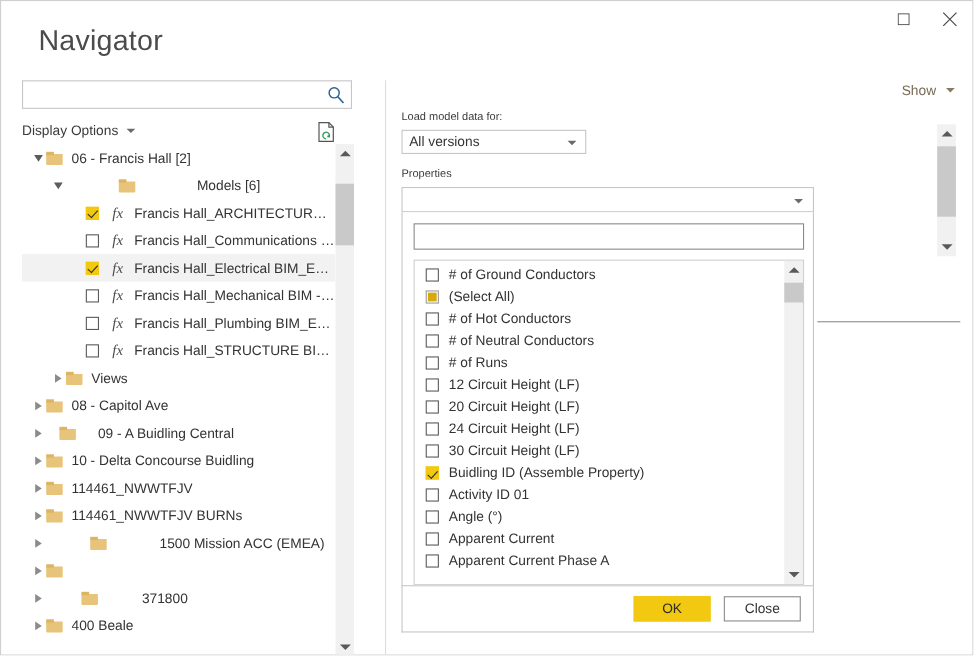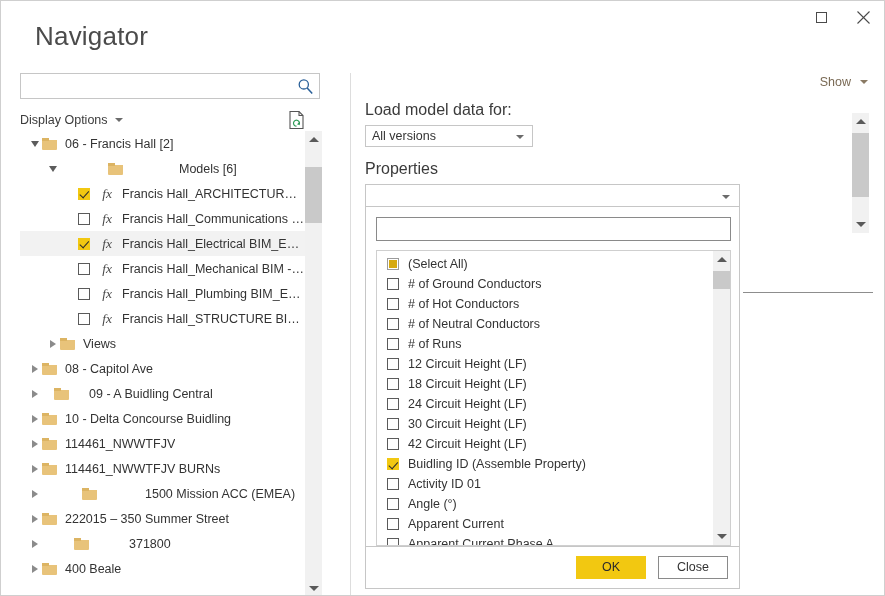--- a/index.html
+++ b/index.html
@@ -286,21 +286,21 @@
   }
 
   
   .right-pane {
     position: absolute;
     left: 364px;
     top: 100px;
     width: 380px;
   }
   .field-label {
-    font-size: 16px;
+    font-size: 10px;
     color: #3b3b3b;
     margin-bottom: 6px;
     cursor: default;
   }
   .combo {
     position: relative;
     width: 168px;
     height: 22px;
     border: 1px solid #c6c6c6;
     background: #ffffff;
@@ -654,21 +654,20 @@
               <i class="tw-collapsed"></i>
             </span>
             <span class="folder-icon"></span>
             <span class="tree-label">1500 Mission ACC (EMEA)</span>
           </div>
           <div class="tree-row" style="padding-left: 8px;">
             <span class="tw">
               <i class="tw-collapsed"></i>
             </span>
             <span class="folder-icon"></span>
-            <span class="tree-label">222015 – 350 Summer Street</span>
           </div>
           <div class="tree-row" style="padding-left: 8px; gap: 32px;">
             <span class="tw">
               <i class="tw-collapsed"></i>
             </span>
             <span class="folder-icon"></span>
             <span class="tree-label">371800</span>
           </div>
           <div class="tree-row" style="padding-left: 8px;">
             <span class="tw">
@@ -713,58 +712,54 @@
 
     <div class="dropdown-panel">
 
       <div class="dd-filter">
         <input type="text" value="" placeholder="" style="">
       </div>
 
       <div class="dd-list-wrap">
         <div class="dd-list" id="dd-list">
             <div class="dd-row">
+              <span class="dd-chk"></span>
+              <span># of Ground Conductors</span>
+            </div>
+            <div class="dd-row">
               <span class="dd-chk partial"></span>
               <span>(Select All)</span>
             </div>
             <div class="dd-row">
               <span class="dd-chk"></span>
-              <span># of Ground Conductors</span>
-            </div>
-            <div class="dd-row">
-              <span class="dd-chk"></span>
               <span># of Hot Conductors</span>
             </div>
             <div class="dd-row">
               <span class="dd-chk"></span>
               <span># of Neutral Conductors</span>
             </div>
             <div class="dd-row">
               <span class="dd-chk"></span>
               <span># of Runs</span>
             </div>
             <div class="dd-row">
               <span class="dd-chk"></span>
               <span>12 Circuit Height (LF)</span>
             </div>
             <div class="dd-row">
               <span class="dd-chk"></span>
-              <span>18 Circuit Height (LF)</span>
+              <span>20 Circuit Height (LF)</span>
             </div>
             <div class="dd-row">
               <span class="dd-chk"></span>
               <span>24 Circuit Height (LF)</span>
             </div>
             <div class="dd-row">
               <span class="dd-chk"></span>
               <span>30 Circuit Height (LF)</span>
-            </div>
-            <div class="dd-row">
-              <span class="dd-chk"></span>
-              <span>42 Circuit Height (LF)</span>
             </div>
             <div class="dd-row">
               <span class="dd-chk on"></span>
               <span>Buidling ID (Assemble Property)</span>
             </div>
             <div class="dd-row">
               <span class="dd-chk"></span>
               <span>Activity ID 01</span>
             </div>
             <div class="dd-row">

